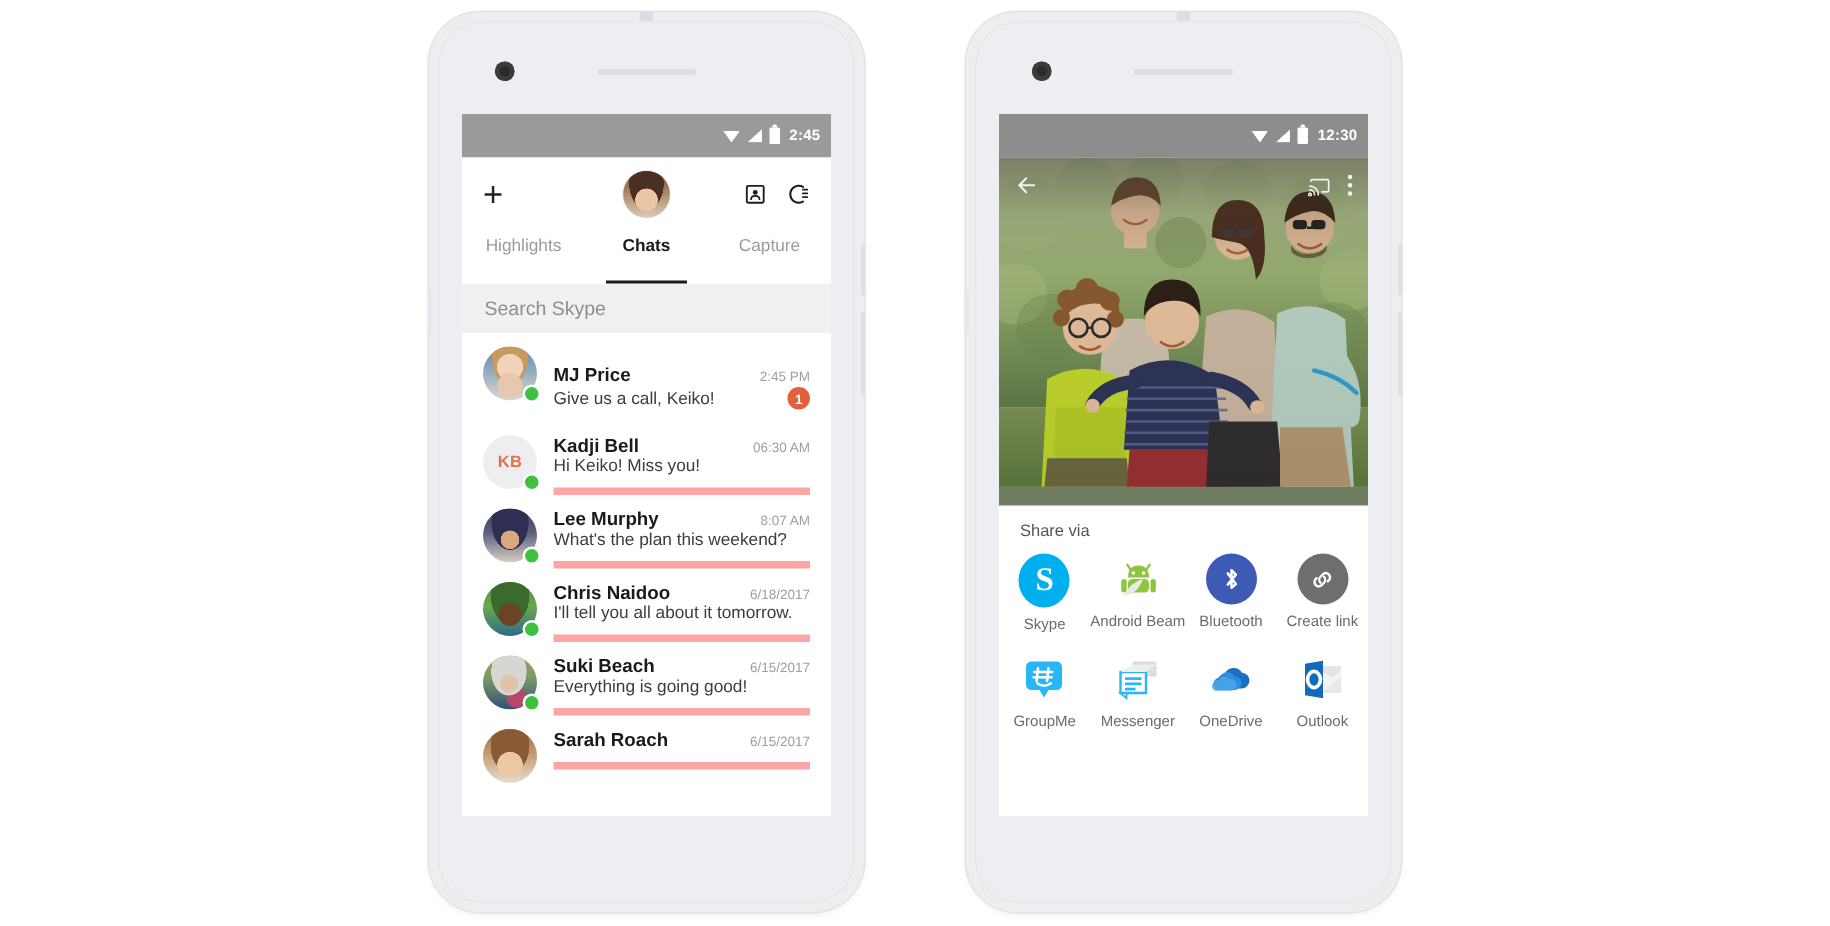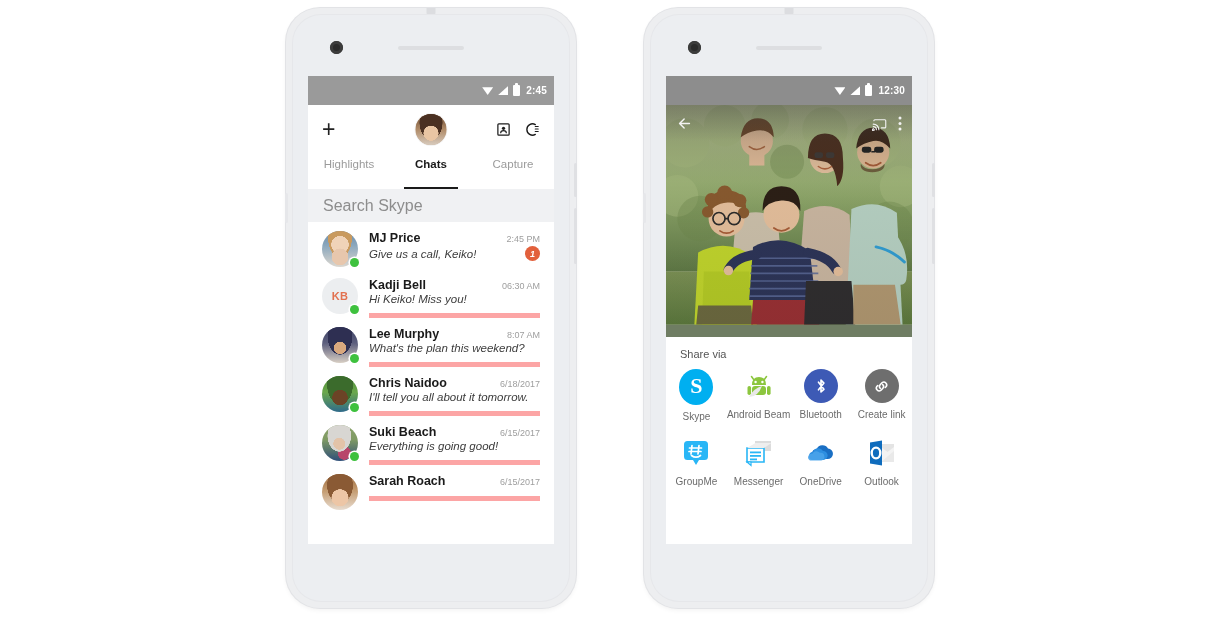--- a/index.html
+++ b/index.html
@@ -222,21 +222,21 @@
 
   .search-bar {
     height: 33px;
     background: #f0f1f3;
     display: flex;
     align-items: center;
     padding: 0 15px;
     box-sizing: border-box;
   }
   .search-bar span {
-    font-size: 16px;
+    font-size: 13px;
     color: #8d8d8d;
   }
 
   .chat-list {
     background: #fff;
     height: 352px;
     overflow: hidden;
   }
   .chat-row {
     display: flex;
@@ -283,21 +283,21 @@
     color: #e2714f;
     letter-spacing: 0.3px;
   }
   .chat-main {
     flex: 1;
     min-width: 0;
     padding-bottom: 8px;
     border-bottom: 5px solid #fca5a5;
     position: relative;
   }
-  .chat-main.wavy { border-bottom: none; }
+  .chat-main.wavy { border-bottom: none; margin-top: 12px; }
   .chat-line1 {
     display: flex;
     align-items: baseline;
     justify-content: space-between;
     gap: 6px;
   }
   .chat-name {
     font-size: 12.5px;
     font-weight: bold;
     color: #1a1a1a;
@@ -310,21 +310,20 @@
     color: #9e9e9e;
     white-space: nowrap;
     flex: 0 0 auto;
   }
   .chat-line2 {
     display: flex;
     align-items: center;
     justify-content: space-between;
     gap: 6px;
     margin-top: 1px;
-    font-style: italic;
   }
   .chat-preview {
     font-size: 11.5px;
     color: #3c3c3c;
     white-space: nowrap;
     overflow: hidden;
     text-overflow: ellipsis;
   }
   .badge {
     flex: 0 0 auto;

